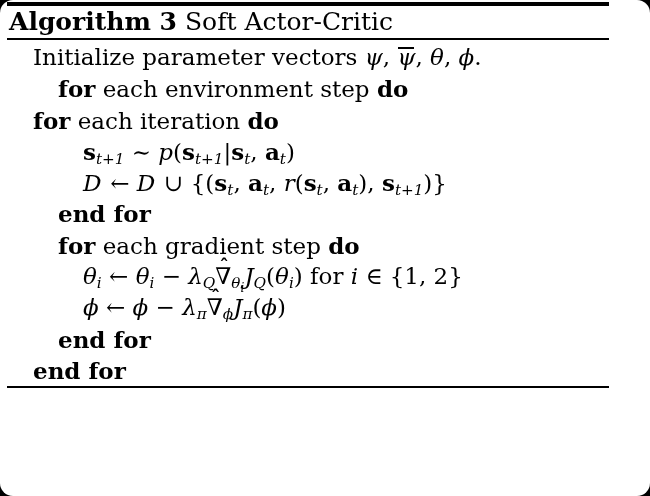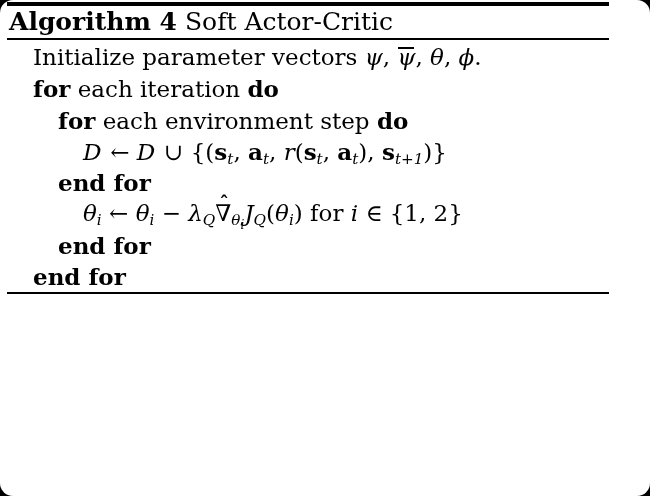--- a/index.html
+++ b/index.html
@@ -75,29 +75,32 @@
     line-height: 1;
   }
 </style>
 </head>
 <body>
 
 <div class="page">
   <div class="algo">
     <div class="rule rule-thick"></div>
     <div class="algo-title">
-      <b>Algorithm 4</b>
+      <b>Algorithm 3</b>
       <span>Soft Actor-Critic</span>
     </div>
     <div class="rule rule-thin"></div>
     <div class="algo-body">
         <div class="line indent-0">Initialize parameter vectors <i>ψ</i>, <span class="bar"><i>ψ</i></span>, <i>θ</i>, <i>ϕ</i>.</div>
+        <div class="line indent-1"><b>for</b> each environment step <b>do</b></div>
         <div class="line indent-0"><b>for</b> each iteration <b>do</b></div>
-        <div class="line indent-1"><b>for</b> each environment step <b>do</b></div>
+        <div class="line indent-2"><b>s</b><sub><i>t+1</i></sub> ∼ <i>p</i>(<b>s</b><sub><i>t+1</i></sub>|<b>s</b><sub><i>t</i></sub>, <b>a</b><sub><i>t</i></sub>)</div>
         <div class="line indent-2"><i class="scr">D</i> ← <i class="scr">D</i> ∪ {(<b>s</b><sub><i>t</i></sub>, <b>a</b><sub><i>t</i></sub>, <i>r</i>(<b>s</b><sub><i>t</i></sub>, <b>a</b><sub><i>t</i></sub>), <b>s</b><sub><i>t+1</i></sub>)}</div>
         <div class="line indent-1"><b>end for</b></div>
+        <div class="line indent-1"><b>for</b> each gradient step <b>do</b></div>
         <div class="line indent-2"><i>θ</i><sub><i>i</i></sub> ← <i>θ</i><sub><i>i</i></sub> − <i>λ</i><sub><i>Q</i></sub><span class="hat">∇</span><sub><i>θ</i><sub><i>i</i></sub></sub><i>J</i><sub><i>Q</i></sub>(<i>θ</i><sub><i>i</i></sub>) for <i>i</i> ∈ {1, 2}</div>
+        <div class="line indent-2"><i>ϕ</i> ← <i>ϕ</i> − <i>λ</i><sub><i>π</i></sub><span class="hat">∇</span><sub><i>ϕ</i></sub><i>J</i><sub><i>π</i></sub>(<i>ϕ</i>)</div>
         <div class="line indent-1"><b>end for</b></div>
         <div class="line indent-0"><b>end for</b></div>
       </div>
     <div class="rule rule-thin"></div>
   </div>
 </div>
 
 </body></html>

